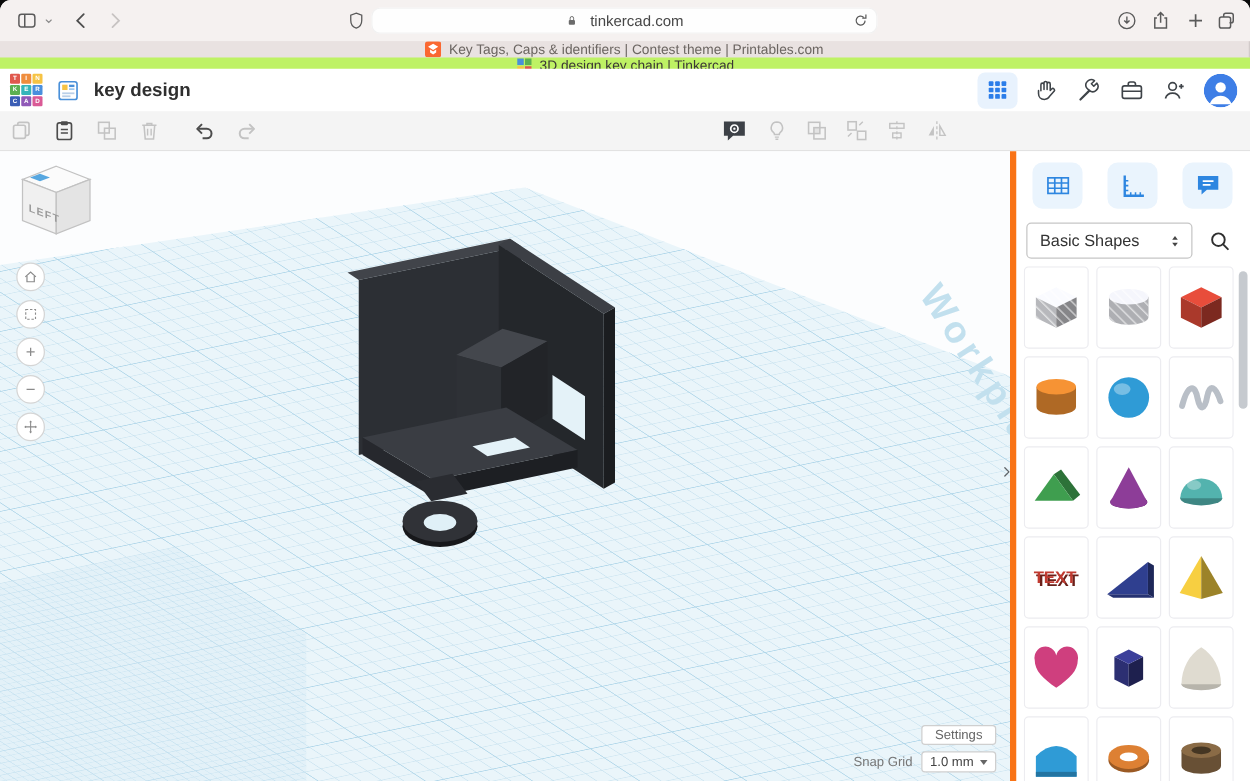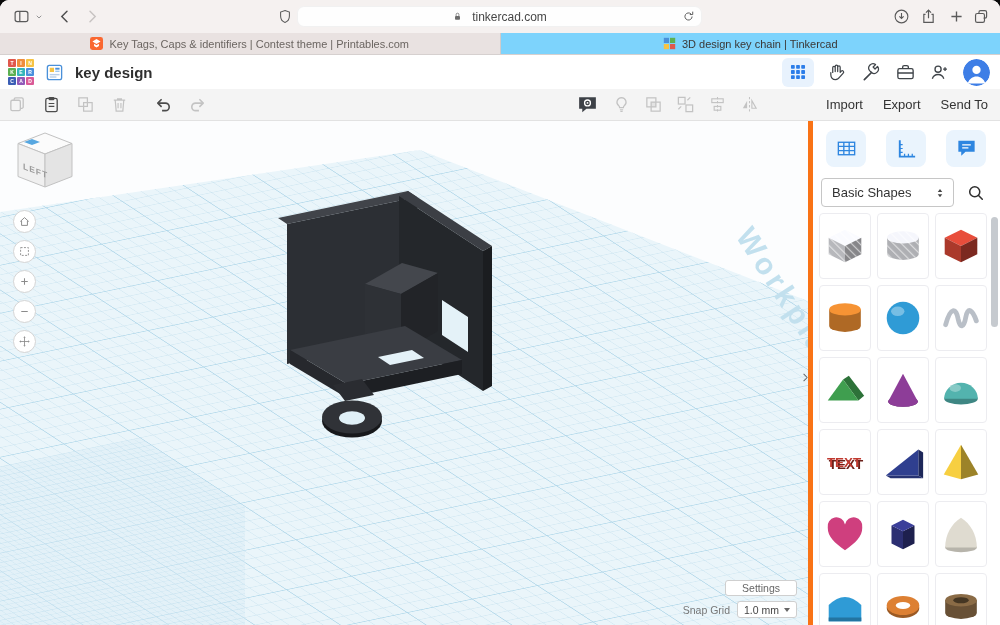--- a/index.html
+++ b/index.html
@@ -11,25 +11,25 @@
   .browser-bar{position:absolute;left:0;top:0;right:0;height:33px;background:#f5f1f0;}
   .icon{display:inline-flex;align-items:center;justify-content:center;}
   .icon svg{width:100%;height:100%;display:block;}
   .b-abs{position:absolute;}
   .url-field{position:absolute;left:297px;top:6px;width:405px;height:21px;background:#fefefe;
     border-radius:7px;display:flex;align-items:center;justify-content:center;gap:9px;
     color:#474747;font-size:12px;box-shadow:inset 0 0 0 1px rgba(0,0,0,.05);}
   .url-refresh{position:absolute;right:7px;top:4px;width:13px;height:13px;color:#5a5a5a;}
 
   .tab-bar{position:absolute;top:33px;left:0;right:0;height:22px;display:flex;
-    background:#e6dfde;border-bottom:1px solid #d6d0cf;}
+    background:#e6dfde;border-bottom:1px solid #d6d0cf;flex-direction:column;}
   .tab{flex:1;display:flex;align-items:center;justify-content:center;gap:6px;font-size:11px;
     color:#6b6561;background:#e9e2e1;border-right:1px solid #d2cbca;min-width:0;}
   .tab:last-child{border-right:none;}
-  .tab.active{background:#7dd3fc;color:#3b3735;}
+  .tab.active{background:#bef264;color:#3b3735;}
   .tab span{white-space:nowrap;overflow:hidden;text-overflow:ellipsis;max-width:86%;}
   .fav{width:13px;height:13px;flex:0 0 auto;}
 
   
   .app-header{position:absolute;top:55px;left:0;right:0;height:34px;background:#fff;}
   .header-left{position:absolute;left:8px;top:0;height:100%;display:flex;align-items:center;gap:11px;}
   .tc-logo{display:grid;grid-template-columns:repeat(3,8px);grid-auto-rows:8px;gap:1px;}
   .logo-cell{display:flex;align-items:center;justify-content:center;color:#fff;font-size:5px;
     font-weight:bold;border-radius:1px;}
   .app-title{font-size:15px;font-weight:bold;color:#2f2f2f;}
@@ -55,21 +55,21 @@
   .viewport{position:absolute;left:0;top:0;width:808px;height:504px;background:#fcfdfe;overflow:hidden;}
   .scene{position:absolute;inset:0;width:808px;height:504px;}
   .scene text{font-family:"Liberation Sans",sans-serif;}
 
   .viewcube{position:absolute;left:12px;top:10px;width:66px;height:60px;}
   .navcol{position:absolute;left:13px;top:89px;display:flex;flex-direction:column;gap:7px;}
   .nav-btn{width:23px;height:23px;border-radius:50%;background:#fff;border:1px solid #d5d5d5;
     display:flex;align-items:center;justify-content:center;color:#8b8b8b;padding:0;}
   .nav-btn .icon{width:13px;height:13px;}
 
-  .settings-btn{position:absolute;right:11px;bottom:29px;height:16px;padding:0 16px;font-size:10.5px;
+  .settings-btn{position:absolute;right:11px;bottom:29px;height:16px;padding:0 10px;font-size:10.5px;
     color:#666;background:#fff;border:1px solid #cfcfcf;border-radius:3px;display:flex;align-items:center;}
   .snapgrid-row{position:absolute;right:11px;bottom:7px;display:flex;align-items:center;gap:7px;
     font-size:10.5px;color:#777;}
   .snap-value{height:17px;background:#fff;border:1px solid #cfcfcf;border-radius:3px;padding:0 6px;
     display:flex;align-items:center;gap:5px;color:#444;}
   .caret-down{width:0;height:0;border-left:3.5px solid transparent;border-right:3.5px solid transparent;
     border-top:4px solid #666;}
 
   .collapse{position:absolute;left:798px;top:241px;width:14px;height:30px;display:flex;
     align-items:center;justify-content:center;color:#5f6468;}
@@ -353,25 +353,20 @@
           </svg>
         </span>
       <span class="icon tb-icon c-dim">
           <svg viewBox="0 0 20 20">
             <line x1="10" y1="2" x2="10" y2="18" stroke="currentColor" stroke-width="1.1" stroke-dasharray="2.5,1.8"></line>
             <path d="M7.5,6 V14 L3,14 Z" fill="currentColor"></path>
             <path d="M12.5,6 V14 L17,14 Z" fill="none" stroke="currentColor" stroke-width="1.2"></path>
           </svg>
         </span>
     </div>
-    <div class="tb-right">
-      <button class="tb-text">Import</button>
-      <button class="tb-text">Export</button>
-      <button class="tb-text">Send To</button>
-    </div>
   </div>
 
   <div class="main">
 
     <div class="viewport">
       <svg class="scene" viewBox="0 0 808 504">
         <defs>
           <pattern id="iso" width="13.3" height="13.3" patternUnits="userSpaceOnUse" patternTransform="matrix(0.8367,0.5478,-0.9789,0.2033,0,0)">
             <path d="M13.3 0H0V13.3" fill="none" stroke="#c3e0ee" stroke-width="1"></path>
           </pattern>

